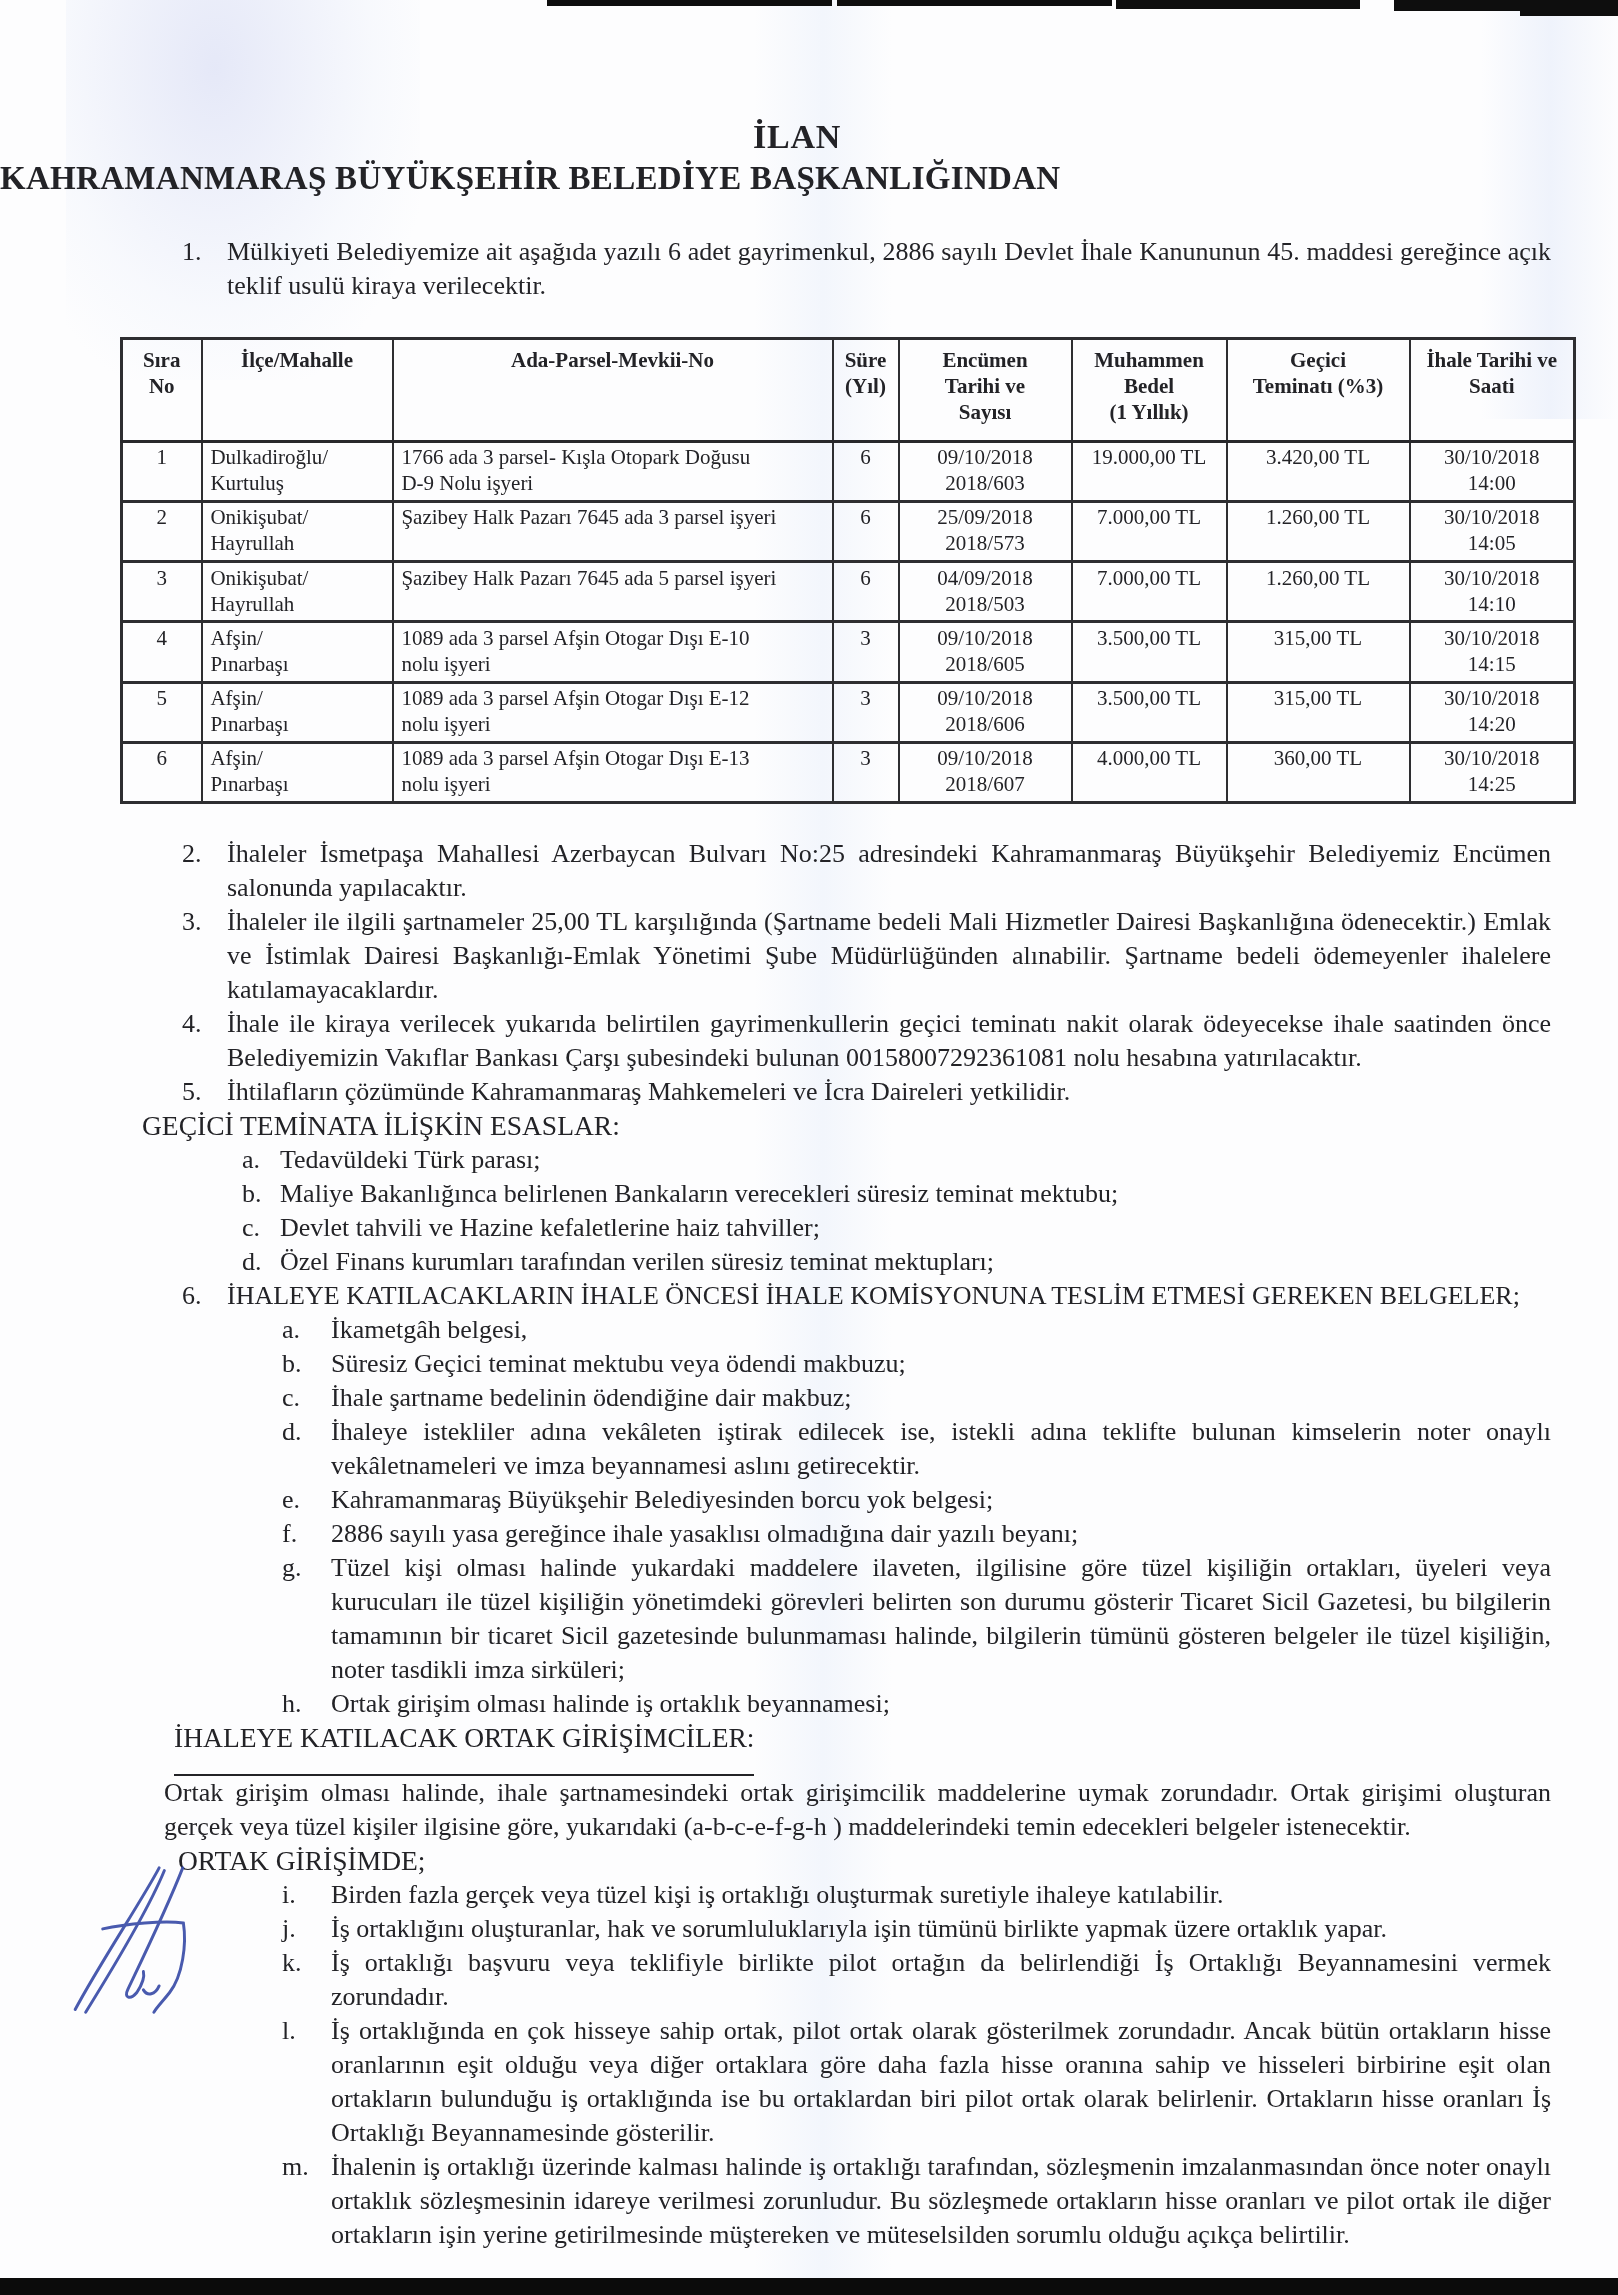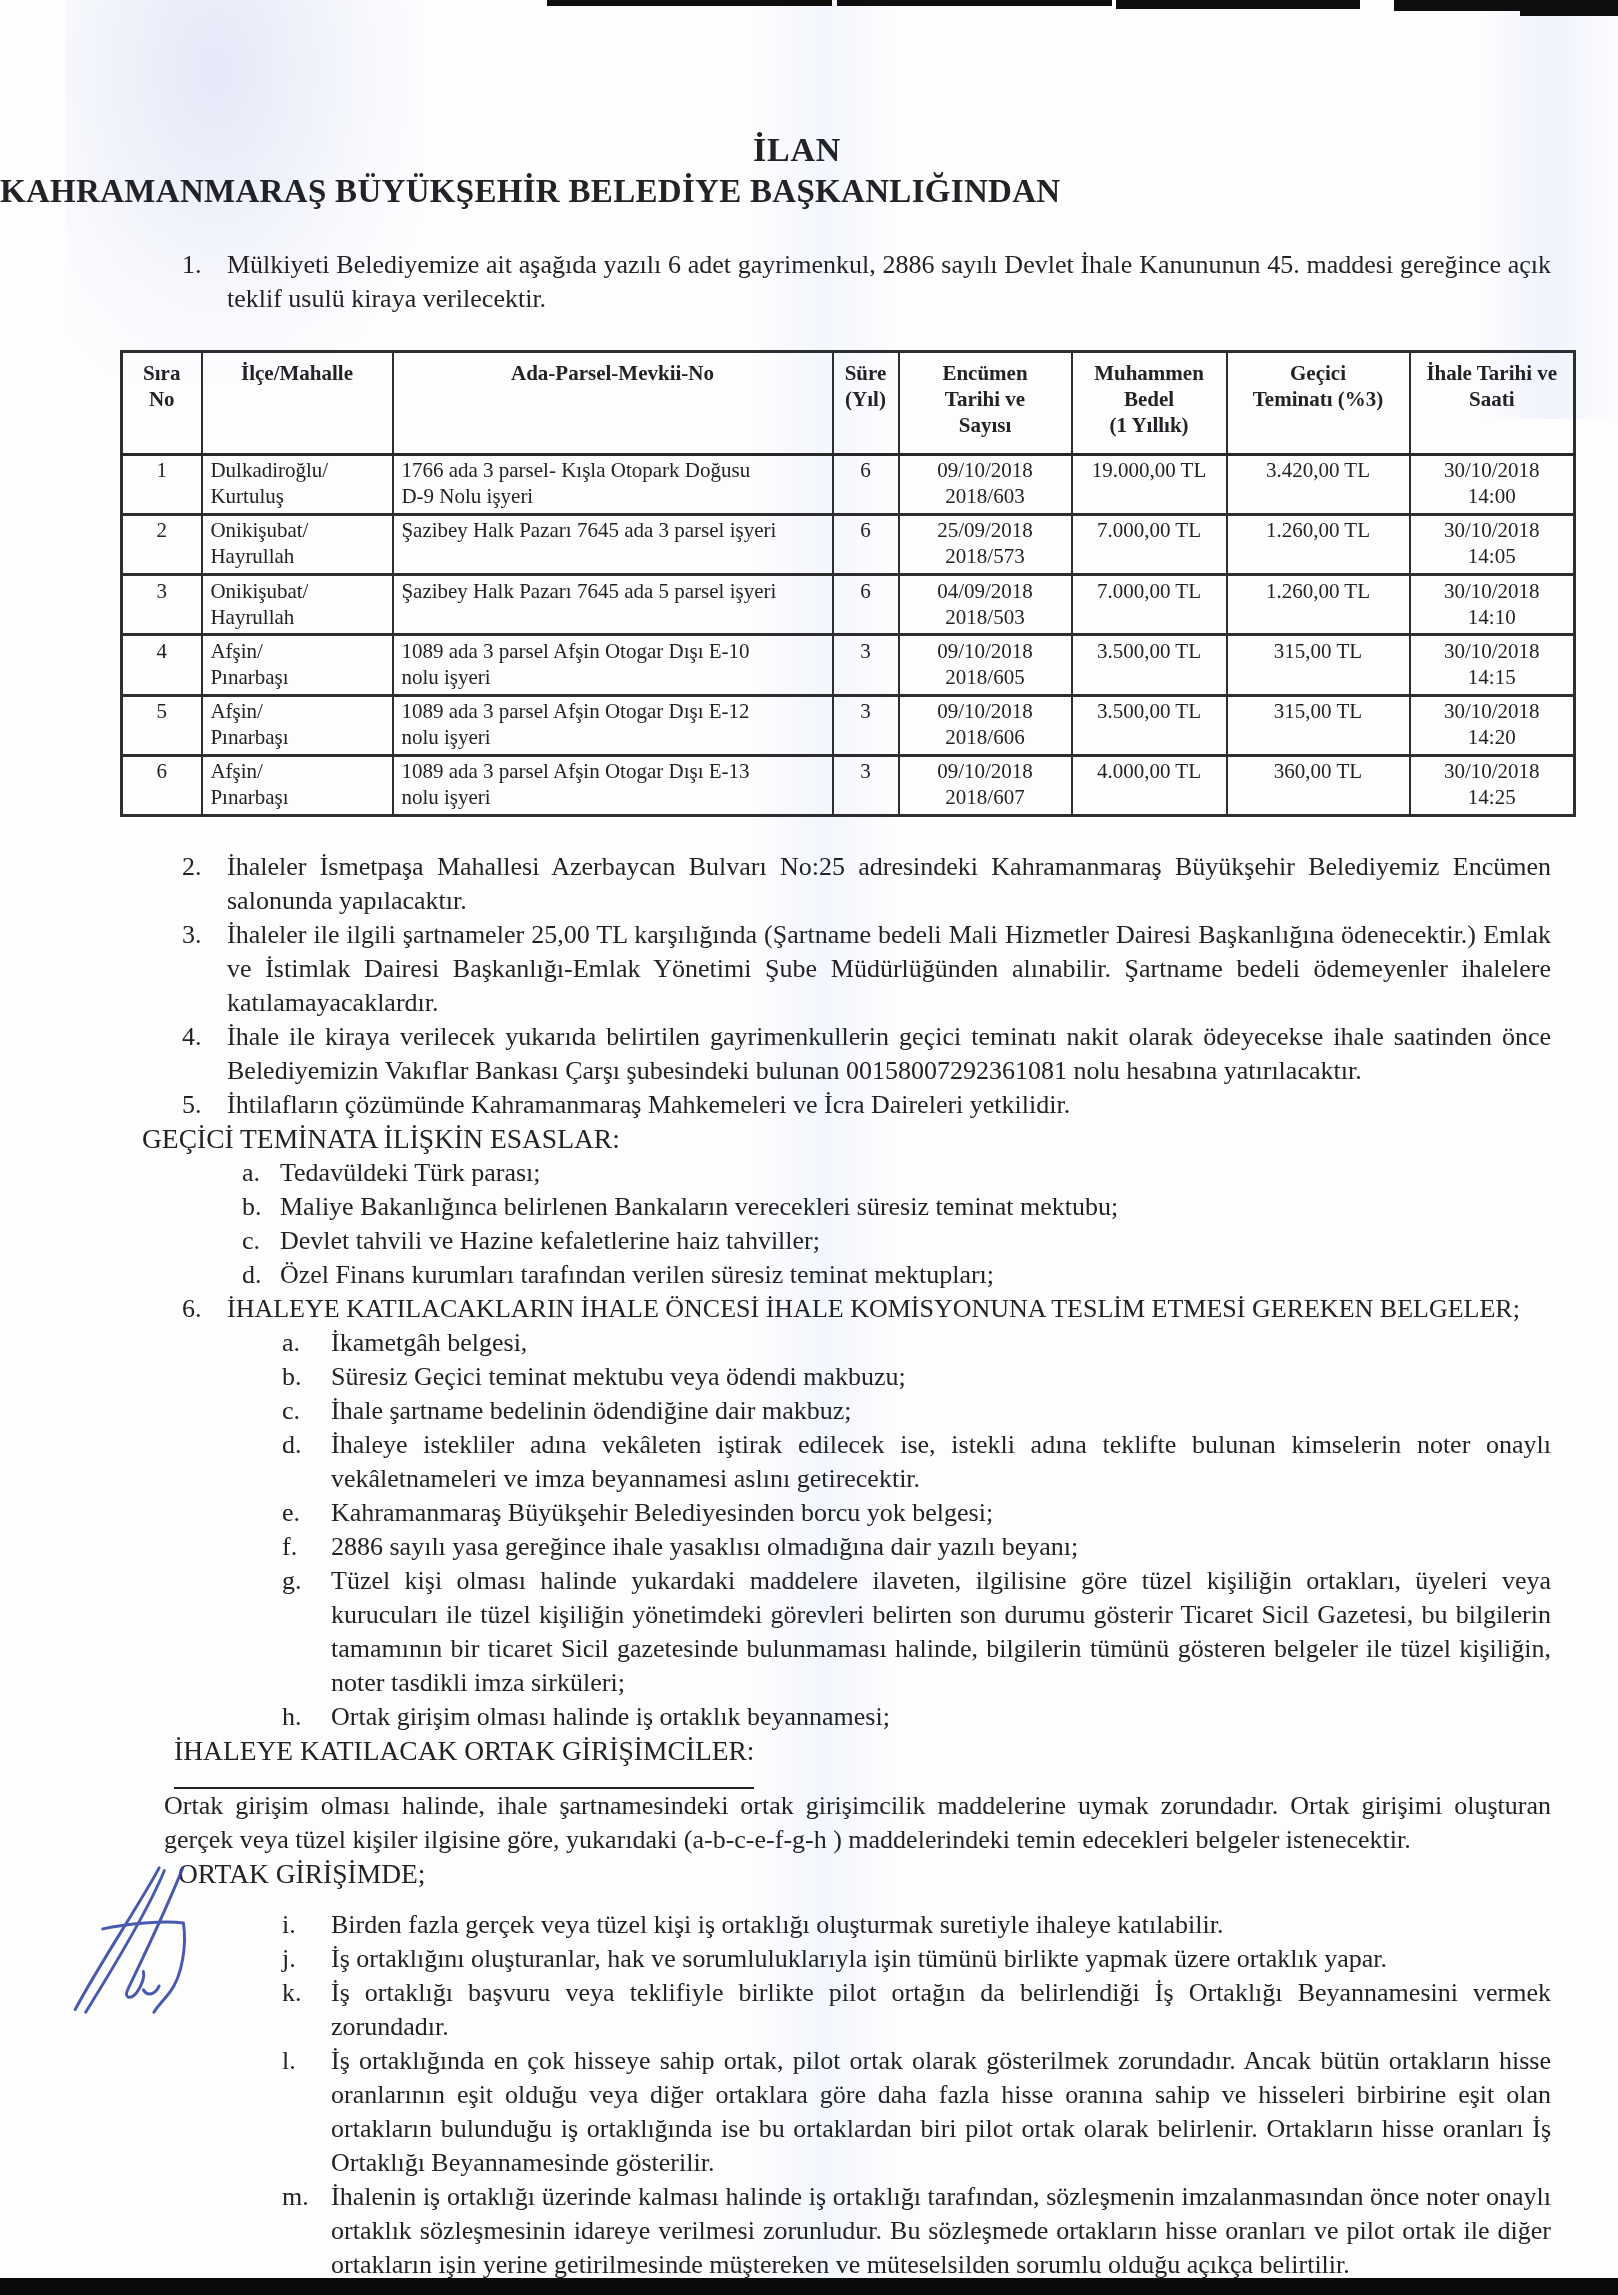--- a/index.html
+++ b/index.html
@@ -20,34 +20,34 @@
   .bar-top-4{left:1394px;top:0;width:224px;height:10.5px;}
   .bar-top-5{left:1520px;top:0;width:98px;height:16.4px;}
   .bar-bottom{left:0;top:2278px;width:1619px;height:17px;background:#0b0b0b;}
   .wash-tl{left:66px;top:0;width:354px;height:380px;
     background:radial-gradient(ellipse at 42% 18%, rgba(200,207,240,0.45), rgba(218,228,248,0.16) 55%, rgba(255,255,255,0) 78%);}
   .wash-mid{left:754px;top:0;width:138px;height:2295px;
     background:linear-gradient(90deg, rgba(255,255,255,0), rgba(206,221,245,0.22), rgba(255,255,255,0));}
   .wash-right{left:1481px;top:0;width:138px;height:419px;
     background:linear-gradient(90deg, rgba(255,255,255,0), rgba(206,219,245,0.30), rgba(255,255,255,0));}
   
-  .doc{position:absolute;left:0;top:17px;width:1594px;
+  .doc{position:absolute;left:0;top:4px;width:1594px;
     font-size:26px;line-height:34px;text-align:justify;}
   .title{margin:113px 0 0 0;text-align:center;font-size:34px;line-height:39px;font-weight:bold;letter-spacing:0.7px;}
   .subtitle{margin:2.6px 0 0 0;text-align:left;font-size:33px;line-height:39px;font-weight:bold;letter-spacing:0.3px;}
   .num-item{display:flex;margin:0 43px 0 182px;}
   .num-item .marker{flex:0 0 45px;text-align:left;}
   .num-item .itext{flex:1;text-align:justify;}
   .first-item{margin-top:37px;}
   .after-table{margin-top:33px;}
   .caps-item .itext{text-transform:none;}
   .heading-a{margin:0 43px 0 142px;font-size:27.5px;}
   .heading-b{margin:0 43px 0 174px;font-size:27.5px;}
   .heading-b .ul{display:inline-block;border-bottom:2.6px solid #232327;padding-bottom:19px;}
-  .heading-c{margin:0 43px 17px 178px;font-size:27.5px;}
+  .heading-c{margin:0 43px 0 178px;font-size:27.5px;}
   .para{margin:0 43px 0 164px;text-align:justify;}
   .letters-a .lt-item{display:flex;margin:0 43px 0 242px;}
   .letters-a .marker{flex:0 0 38px;}
   .letters-b .lt-item{display:flex;margin:0 43px 0 282px;}
   .letters-b .marker{flex:0 0 49px;}
   .lt-item .itext{flex:1;text-align:justify;}
   
   .tbl-wrap{margin:34px 0 0 120px;}
   table.props{border-collapse:collapse;table-layout:fixed;width:1453px;
     font-size:21px;line-height:26px;border:3.3px solid #2e2e31;}

